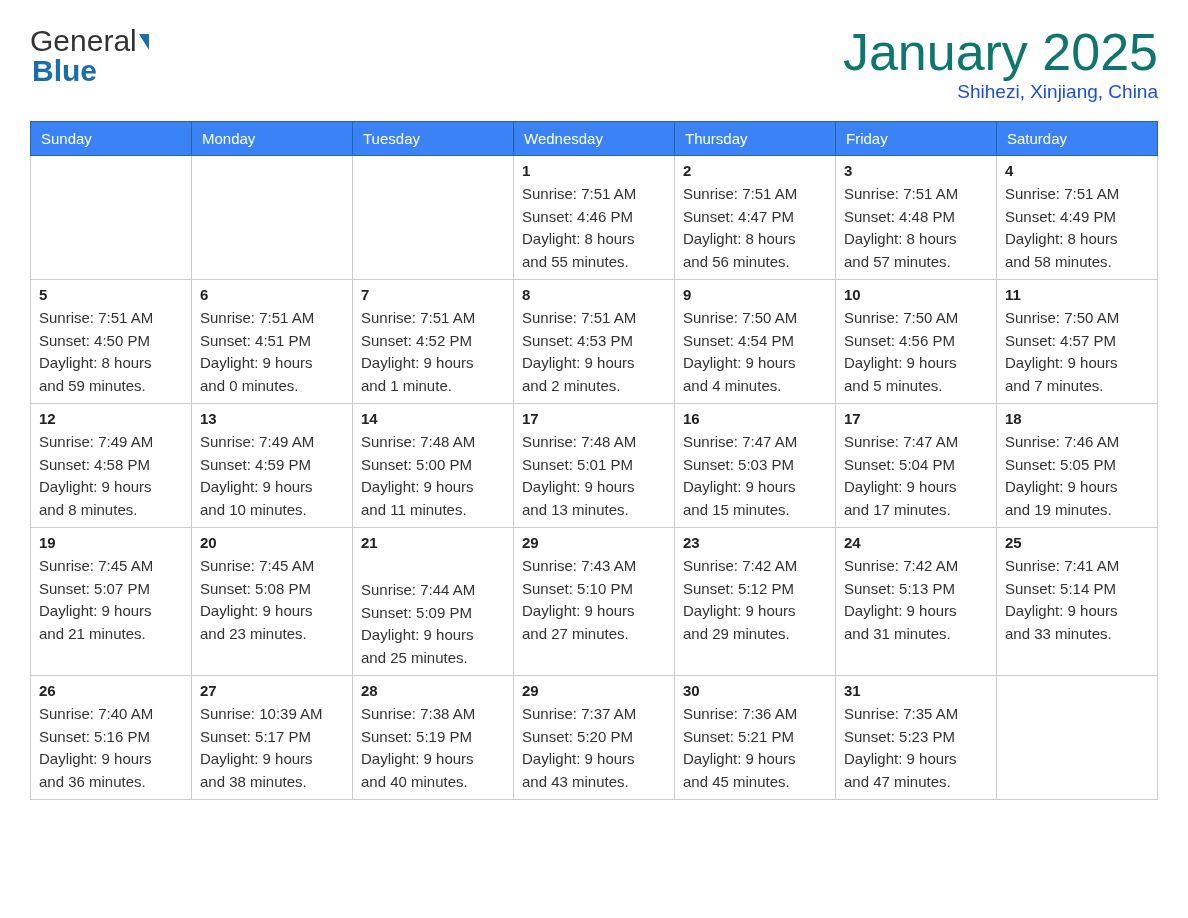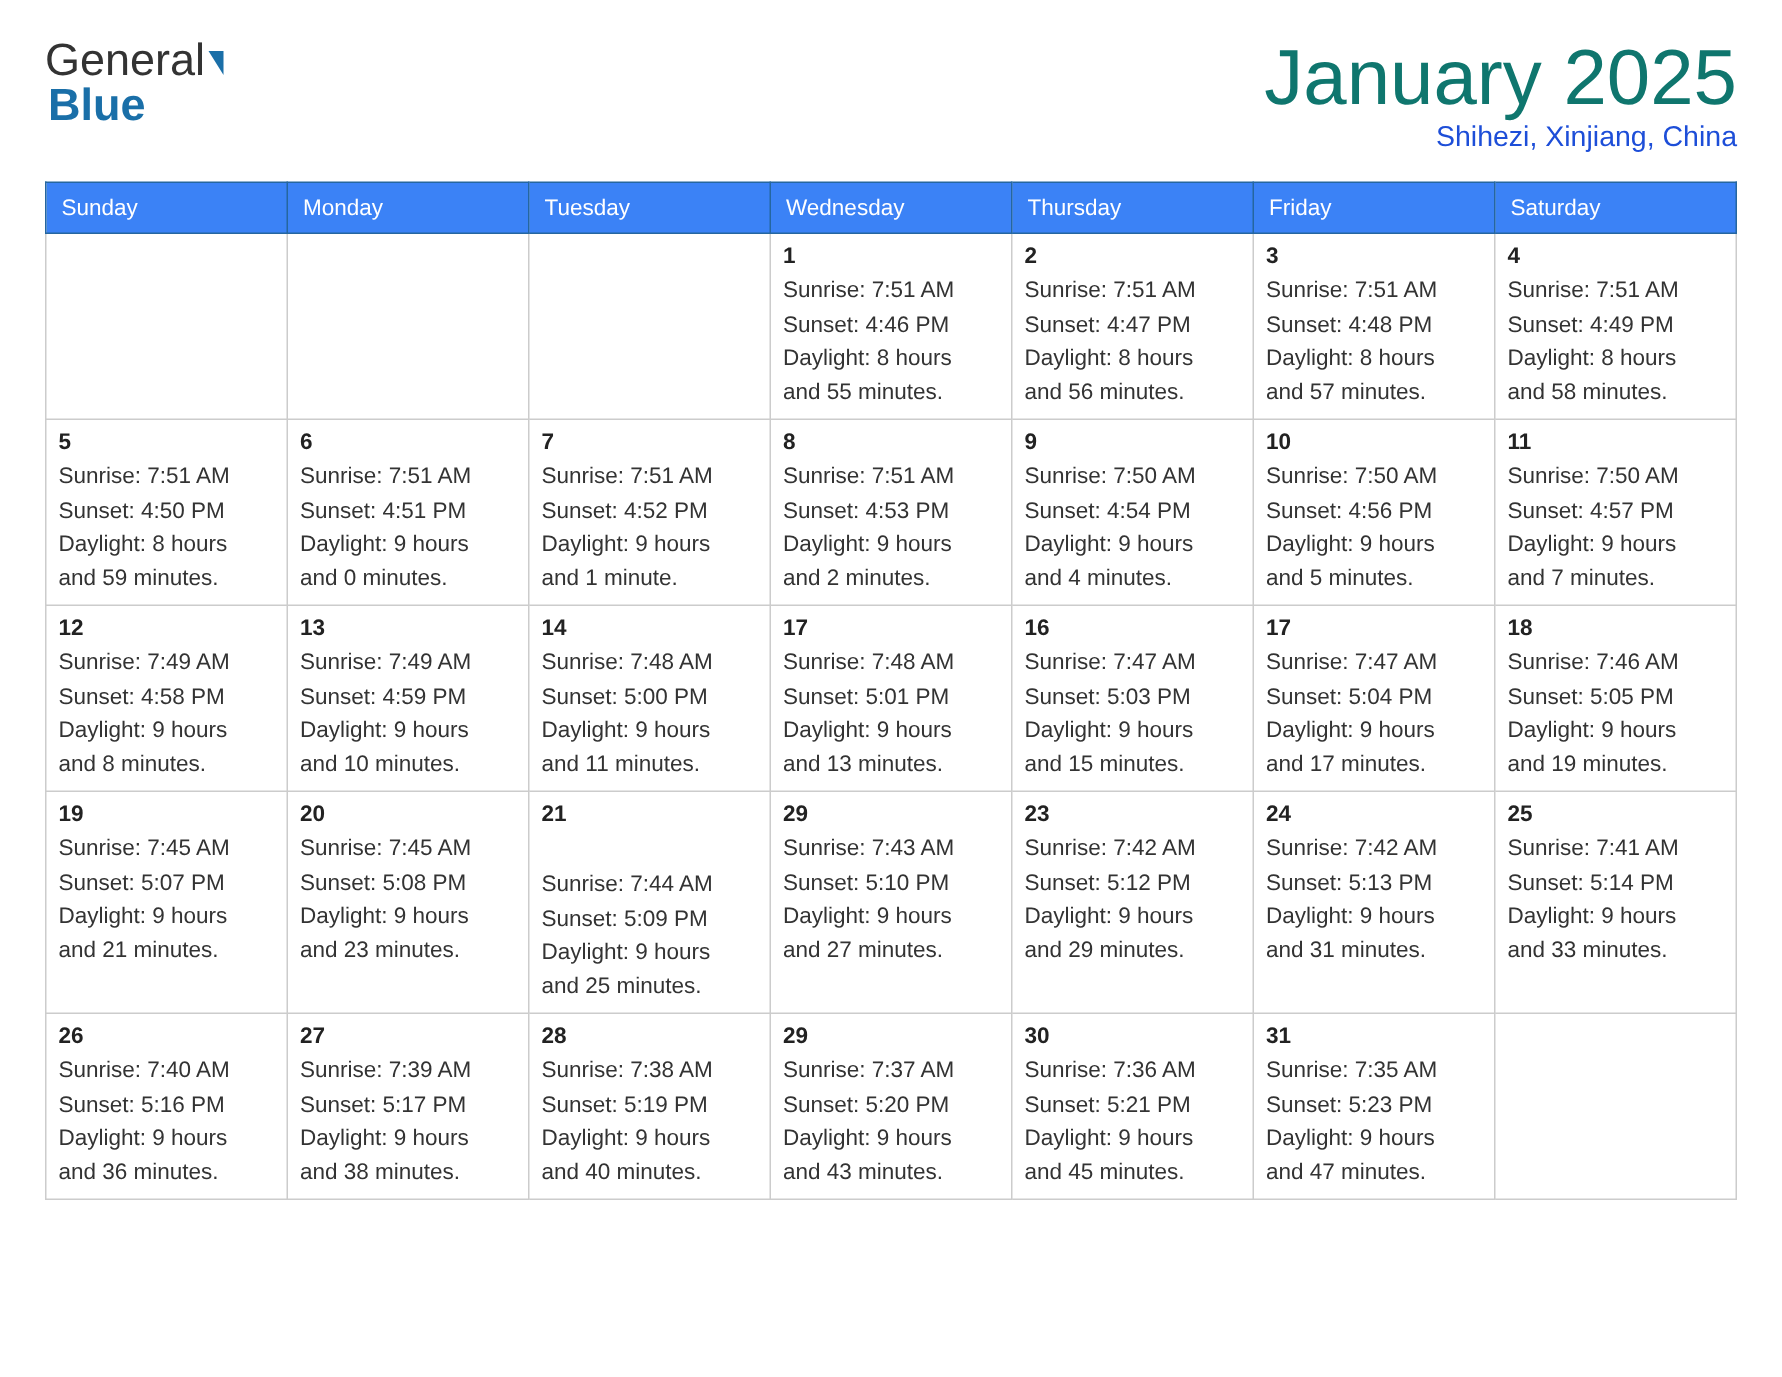--- a/index.html
+++ b/index.html
@@ -317,21 +317,21 @@
       <tr>
         <td>
           <div class="day-number">26</div>
           <div class="day-info" style="white-space: pre-line;">Sunrise: 7:40 AM
 Sunset: 5:16 PM
 Daylight: 9 hours
 and 36 minutes.</div>
         </td>
         <td>
           <div class="day-number">27</div>
-          <div class="day-info" style="white-space: pre-line;">Sunrise: 7:39 AM
+          <div class="day-info" style="white-space: pre-line;">Sunrise: 10:39 AM
 Sunset: 5:17 PM
 Daylight: 9 hours
 and 38 minutes.</div>
         </td>
         <td>
           <div class="day-number">28</div>
           <div class="day-info" style="white-space: pre-line;">Sunrise: 7:38 AM
 Sunset: 5:19 PM
 Daylight: 9 hours
 and 40 minutes.</div>

